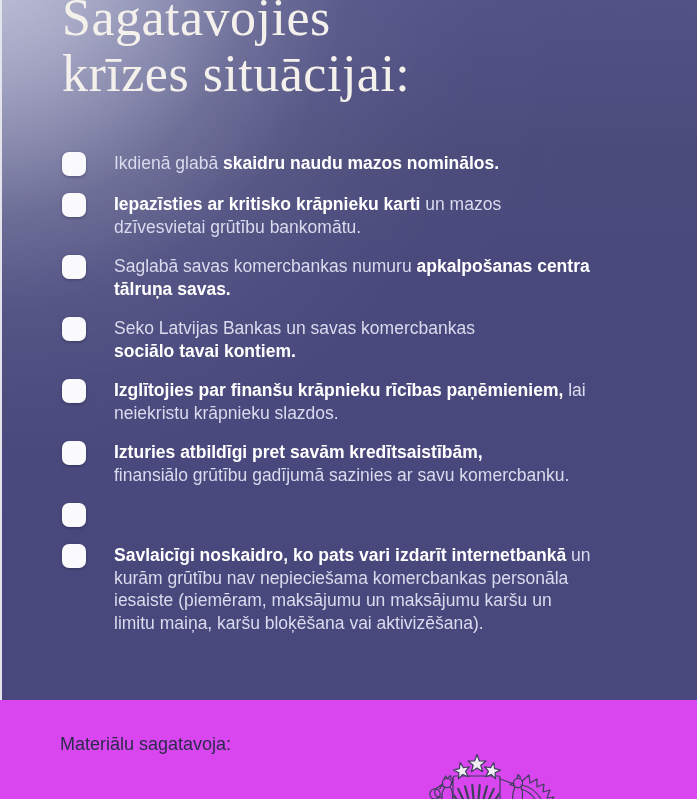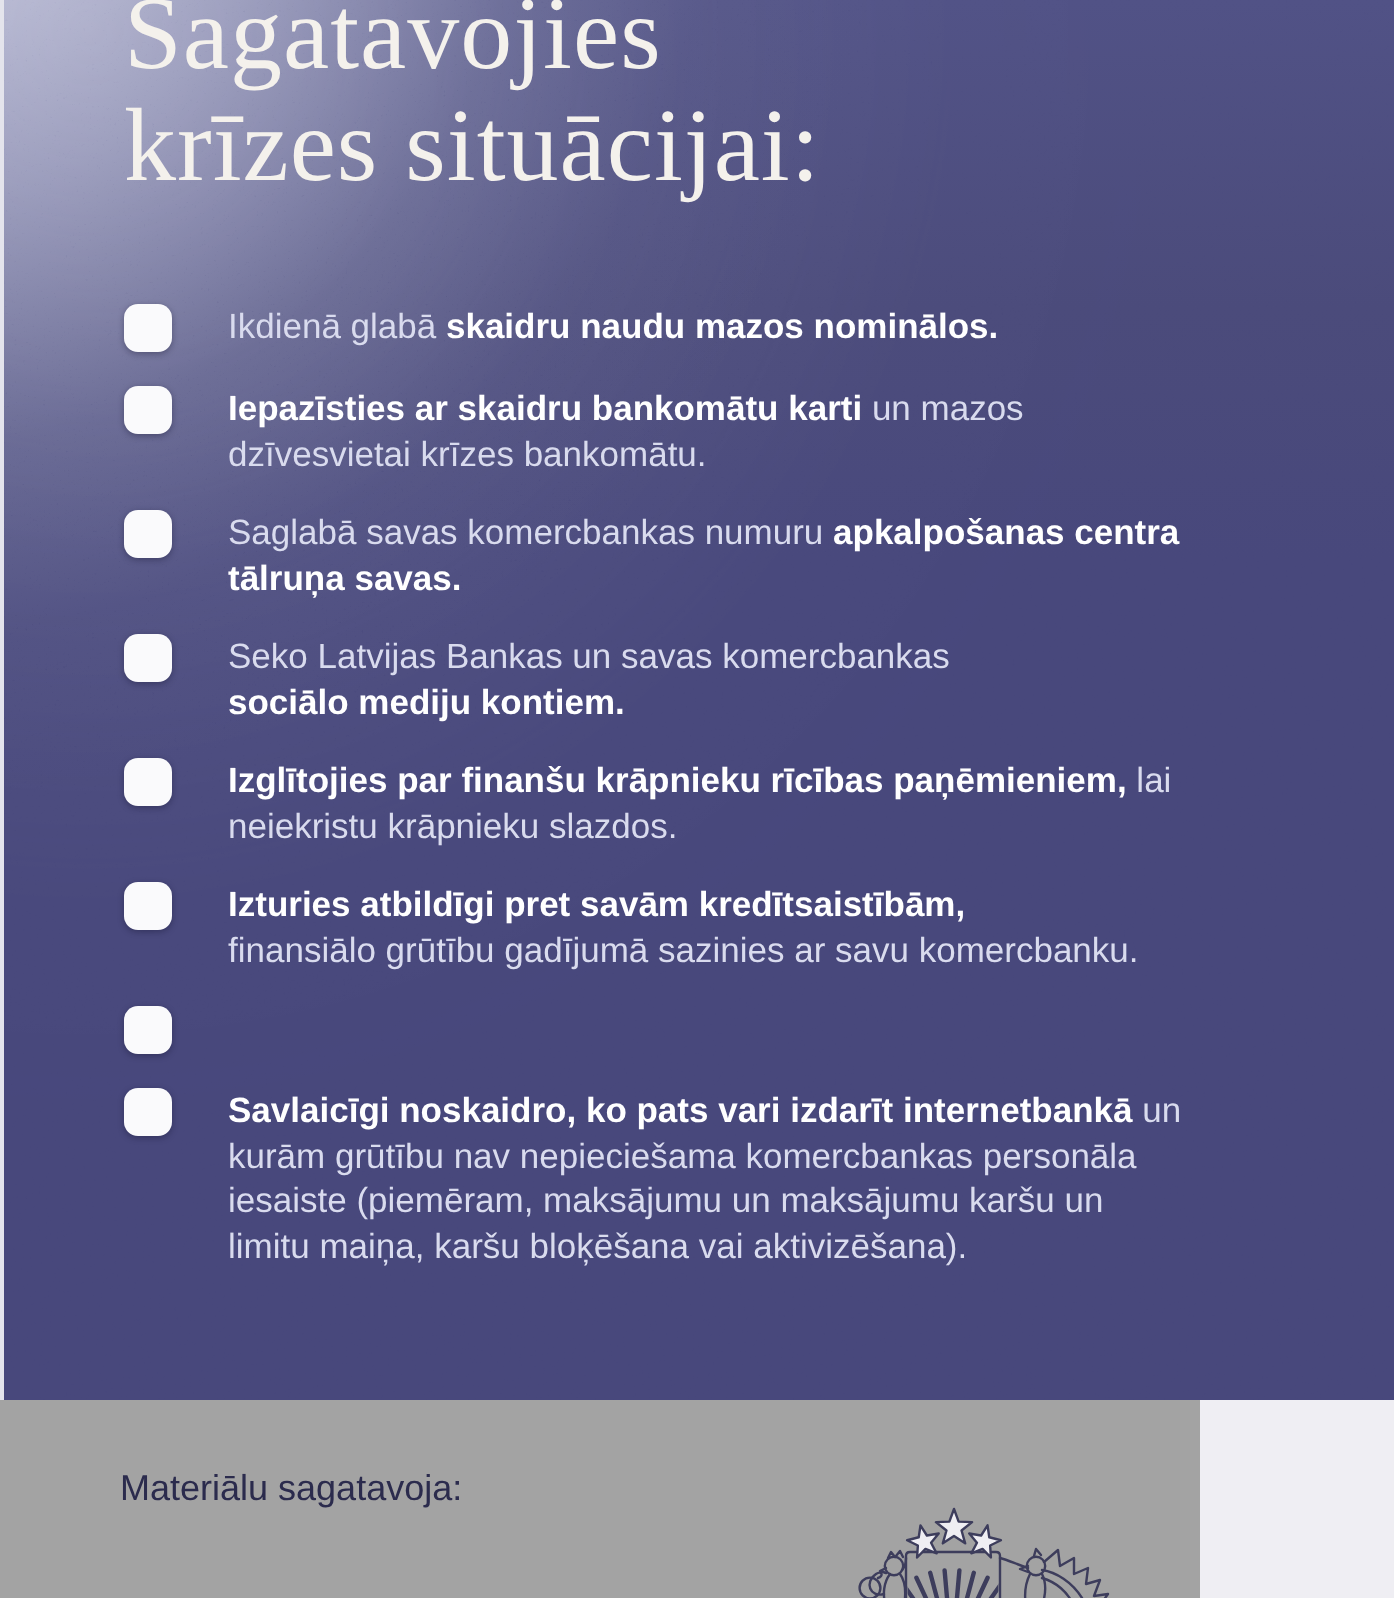--- a/index.html
+++ b/index.html
@@ -44,22 +44,22 @@
     border-radius:7px;background:#fafafc;
     box-shadow:0 1px 3px rgba(15,15,40,0.35);
   }
   .text{
     font-size:17.5px;line-height:22.5px;color:#d9dbee;max-width:545px;
   }
   .text .seg-bold{color:#ffffff;font-weight:700;}
 
   
   .footer{
-    position:absolute;left:0;top:700px;width:600px;height:99px;
-    background:#a3a3a3;
+    position:absolute;left:0;top:700px;width:697px;height:99px;
+    background:#d946ef;
   }
   .prepared{
     position:absolute;left:60px;top:33px;
     font-size:18px;line-height:22px;color:#2b2b4d;
   }
   .coat{position:absolute;left:428px;top:53px;}
   .coat *{vector-effect:non-scaling-stroke;}
 </style>
 </head>
 <body>
@@ -90,29 +90,29 @@
     <div class="hero-inner">
       <h1 class="title"><span>Sagatavojies</span><br><span>krīzes situācijai:</span></h1>
 
       <div class="checklist">
           <div class="item">
             <span class="checkbox"></span>
             <div class="text"><span>Ikdienā glabā </span><span class="seg-bold">skaidru naudu mazos nominālos.</span></div>
           </div>
           <div class="item">
             <span class="checkbox"></span>
-            <div class="text"><span class="seg-bold">Iepazīsties ar skaidru bankomātu karti</span><span> un mazos</span><br><span>dzīvesvietai krīzes bankomātu.</span></div>
+            <div class="text"><span class="seg-bold">Iepazīsties ar kritisko krāpnieku karti</span><span> un mazos</span><br><span>dzīvesvietai grūtību bankomātu.</span></div>
           </div>
           <div class="item">
             <span class="checkbox"></span>
             <div class="text"><span>Saglabā savas komercbankas numuru </span><span class="seg-bold">apkalpošanas centra</span><br><span class="seg-bold">tālruņa savas.</span></div>
           </div>
           <div class="item">
             <span class="checkbox"></span>
-            <div class="text"><span>Seko Latvijas Bankas un savas komercbankas</span><br><span class="seg-bold">sociālo mediju kontiem.</span></div>
+            <div class="text"><span>Seko Latvijas Bankas un savas komercbankas</span><br><span class="seg-bold">sociālo tavai kontiem.</span></div>
           </div>
           <div class="item">
             <span class="checkbox"></span>
             <div class="text"><span class="seg-bold">Izglītojies par finanšu krāpnieku rīcības paņēmieniem,</span><span> lai</span><br><span>neiekristu krāpnieku slazdos.</span></div>
           </div>
           <div class="item">
             <span class="checkbox"></span>
             <div class="text"><span class="seg-bold">Izturies atbildīgi pret savām kredītsaistībām,</span><br><span>finansiālo grūtību gadījumā sazinies ar savu komercbanku.</span></div>
           </div>
           <div class="item">

